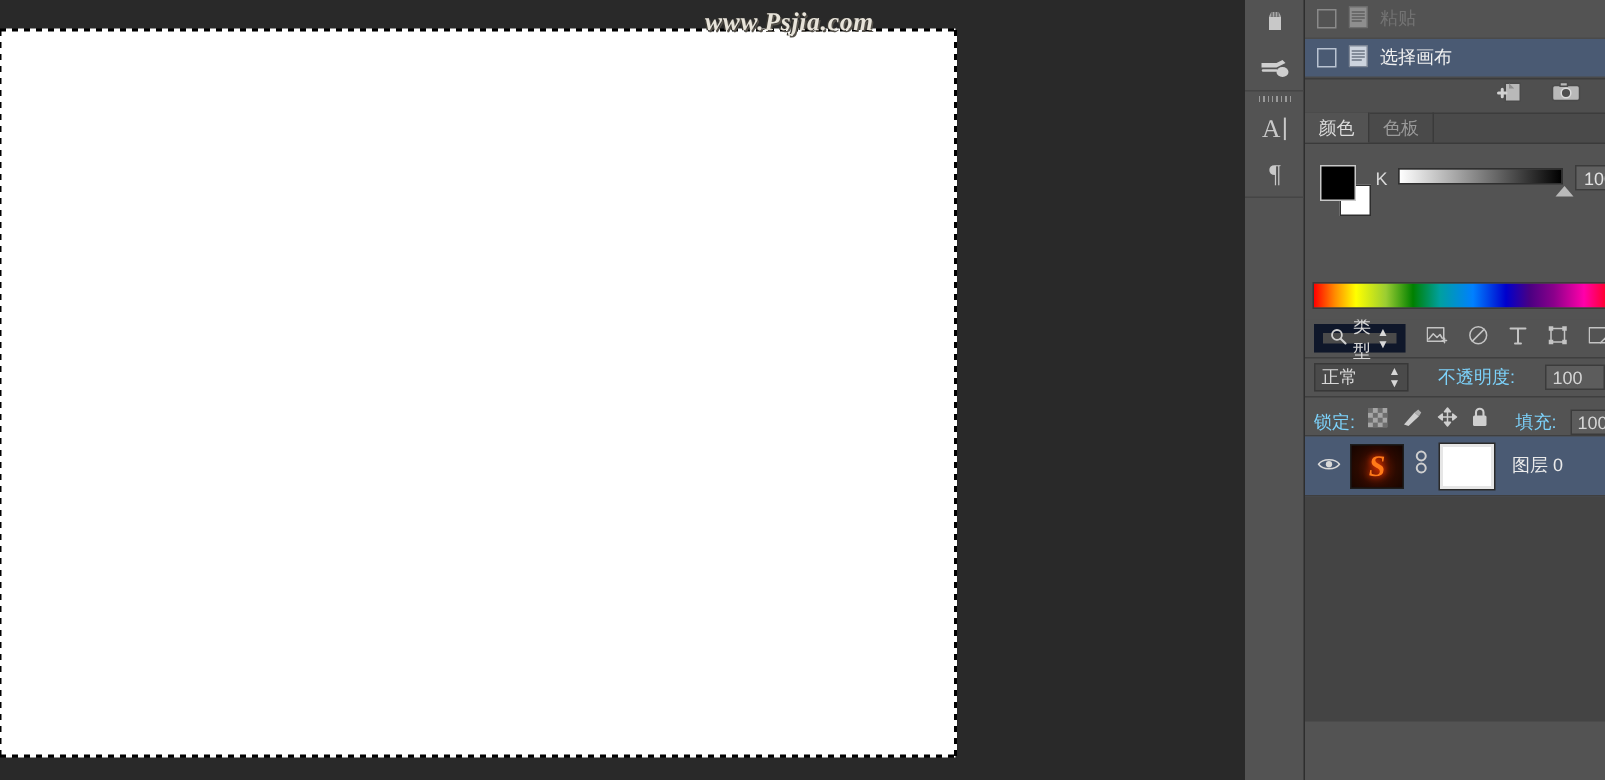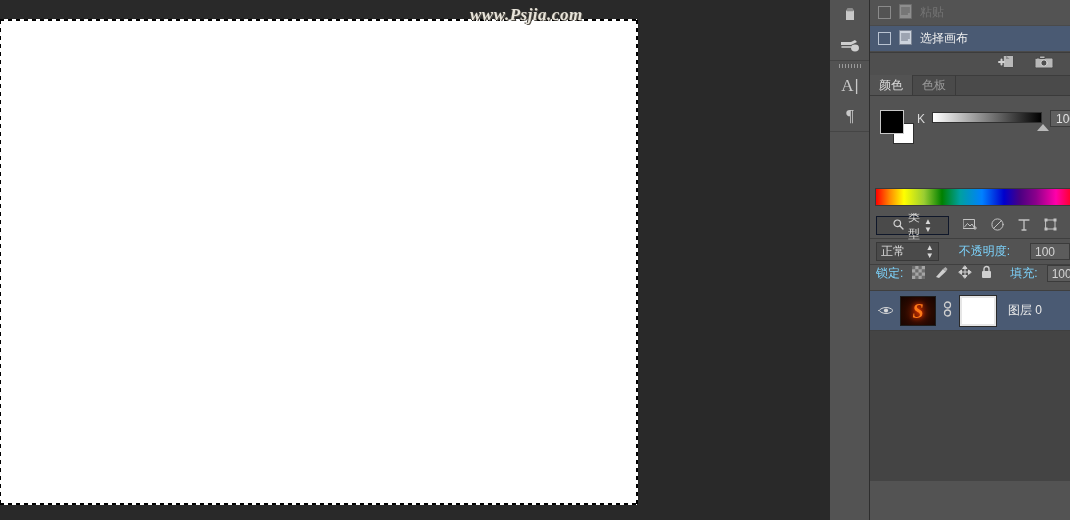--- a/index.html
+++ b/index.html
@@ -186,23 +186,23 @@
 
   
   #layers-panel { background: #535353; }
   #filter-row {
     height: 26px; display: flex; align-items: center;
     gap: 0; padding: 0 6px;
     border-bottom: 1px solid #3f3f3f;
   }
   #filter-select {
     width: 76px; height: 19px;
-    background: #4a4a4a; border: 1px solid #0f172a;
+    background: #4a4a4a; border: 6px solid #0f172a;
     display: flex; align-items: center; gap: 4px;
-    padding: 0 16px; color: #d8d8d8; font-size: 12px;
+    padding: 0 5px; color: #d8d8d8; font-size: 12px;
   }
   #filter-select .caret { margin-left: auto; font-size: 8px; line-height: 1; }
   .filter-icons {
     display: flex; align-items: center; gap: 14px;
     margin-left: 14px; color: #bdbdbd;
   }
   .mode-row {
     height: 26px; display: flex; align-items: center;
     gap: 20px; padding: 0 0 0 6px;
     border-bottom: 1px solid #3f3f3f;
@@ -216,21 +216,21 @@
   #blend-select .caret { margin-left: auto; font-size: 8px; line-height: 1; }
   .opa-label { font-size: 12px; color: #7dd3fc; white-space: nowrap; }
   .num-field {
     width: 40px; height: 17px;
     background: #5c5c5c; border: 1px solid #3b3b3b;
     color: #d4d4d4; font-size: 12px;
     display: flex; align-items: center; padding-left: 4px;
     flex: none;
   }
   .lock-row {
-    height: 26px; display: flex; align-items: flex-start;
+    height: 26px; display: flex; align-items: flex-end;
     gap: 9px; padding: 0 0 0 6px;
     border-bottom: 1px solid #3f3f3f;
     color: #bdbdbd;
   }
   .lock-row .spacer { flex: 1; }
 
   
   #layer-row {
     height: 40px; display: flex; align-items: center;
     background: #4a5a73;

